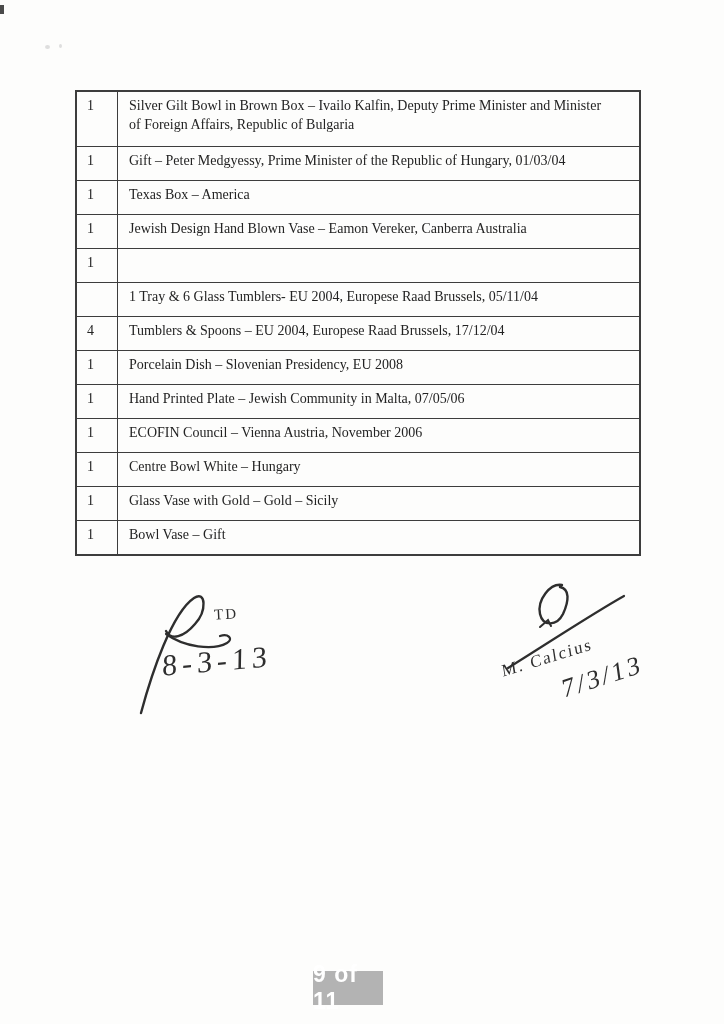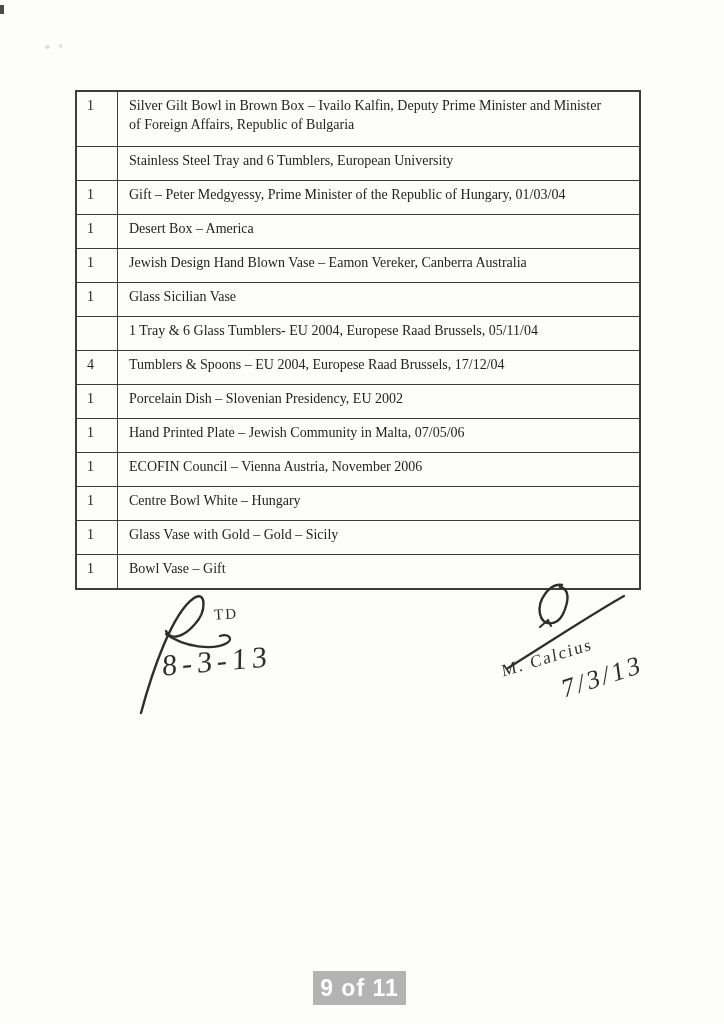--- a/index.html
+++ b/index.html
@@ -24,71 +24,66 @@
   .cell.desc{flex:1;padding:4px 24px 0 11px;}
   
   .hand-svg{position:absolute;left:0;top:0;width:724px;height:1024px;pointer-events:none;}
   .hw{position:absolute;color:#2e2e2e;white-space:nowrap;}
   .hw-initials{left:214px;top:606px;font-size:15px;letter-spacing:2px;transform:rotate(-3deg);}
   .hw-date-left{left:162px;top:644px;font-size:30px;letter-spacing:5px;transform:rotate(-5deg) skewX(-6deg);}
   .hw-name-right{left:500px;top:648px;font-size:17px;letter-spacing:2px;transform:rotate(-17deg) skewX(-8deg);}
   .hw-date-right{left:560px;top:662px;font-size:26px;letter-spacing:3px;transform:rotate(-18deg) skewX(-10deg);}
   
   .footer-badge{
-    position:absolute;left:313px;top:971px;width:93px;height:34px;
+    position:absolute;left:313px;top:971px;width:70px;height:34px;
     background:#b3b3b3;color:#ffffff;font-family:"Liberation Sans", sans-serif;
     font-size:23px;font-weight:700;display:flex;align-items:center;justify-content:center;
     letter-spacing:1px;
   }
 </style>
 </head>
 <body>
 
 <div class="page">
 
   <div class="edge-mark"></div>
   <div class="speck s1"></div>
   <div class="speck s2"></div>
 
   <div class="gift-table">
     <div class="trow first">
       <div class="cell qty">1</div>
       <div class="cell desc">Silver Gilt Bowl in Brown Box – Ivailo Kalfin, Deputy Prime Minister and Minister of Foreign Affairs, Republic of Bulgaria</div>
     </div>
     <div class="trow">
-      <div class="cell qty"></div>
-      <div class="cell desc">Stainless Steel Tray and 6 Tumblers, European University</div>
-    </div>
-    <div class="trow">
       <div class="cell qty">1</div>
       <div class="cell desc">Gift – Peter Medgyessy, Prime Minister of the Republic of Hungary, 01/03/04</div>
     </div>
     <div class="trow">
       <div class="cell qty">1</div>
-      <div class="cell desc">Desert Box – America</div>
+      <div class="cell desc">Texas Box – America</div>
     </div>
     <div class="trow">
       <div class="cell qty">1</div>
       <div class="cell desc">Jewish Design Hand Blown Vase – Eamon Vereker, Canberra Australia</div>
     </div>
     <div class="trow">
       <div class="cell qty">1</div>
-      <div class="cell desc">Glass Sicilian Vase</div>
     </div>
     <div class="trow">
       <div class="cell qty"></div>
       <div class="cell desc">1 Tray &amp; 6 Glass Tumblers- EU 2004, Europese Raad Brussels, 05/11/04</div>
     </div>
     <div class="trow">
       <div class="cell qty">4</div>
       <div class="cell desc">Tumblers &amp; Spoons – EU 2004, Europese Raad Brussels, 17/12/04</div>
     </div>
     <div class="trow">
       <div class="cell qty">1</div>
-      <div class="cell desc">Porcelain Dish – Slovenian Presidency, EU 2002</div>
+      <div class="cell desc">Porcelain Dish – Slovenian Presidency, EU 2008</div>
     </div>
     <div class="trow">
       <div class="cell qty">1</div>
       <div class="cell desc">Hand Printed Plate – Jewish Community in Malta, 07/05/06</div>
     </div>
     <div class="trow">
       <div class="cell qty">1</div>
       <div class="cell desc">ECOFIN Council – Vienna Austria, November 2006</div>
     </div>
     <div class="trow">

